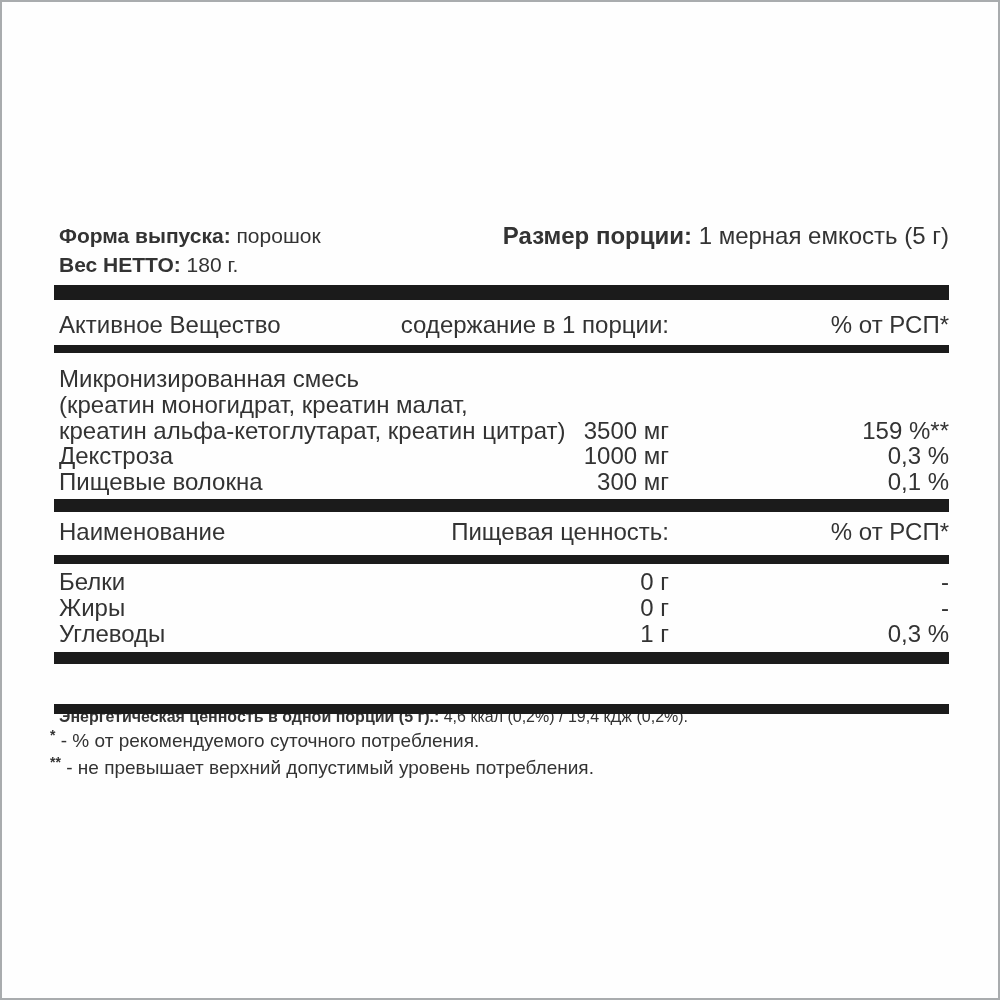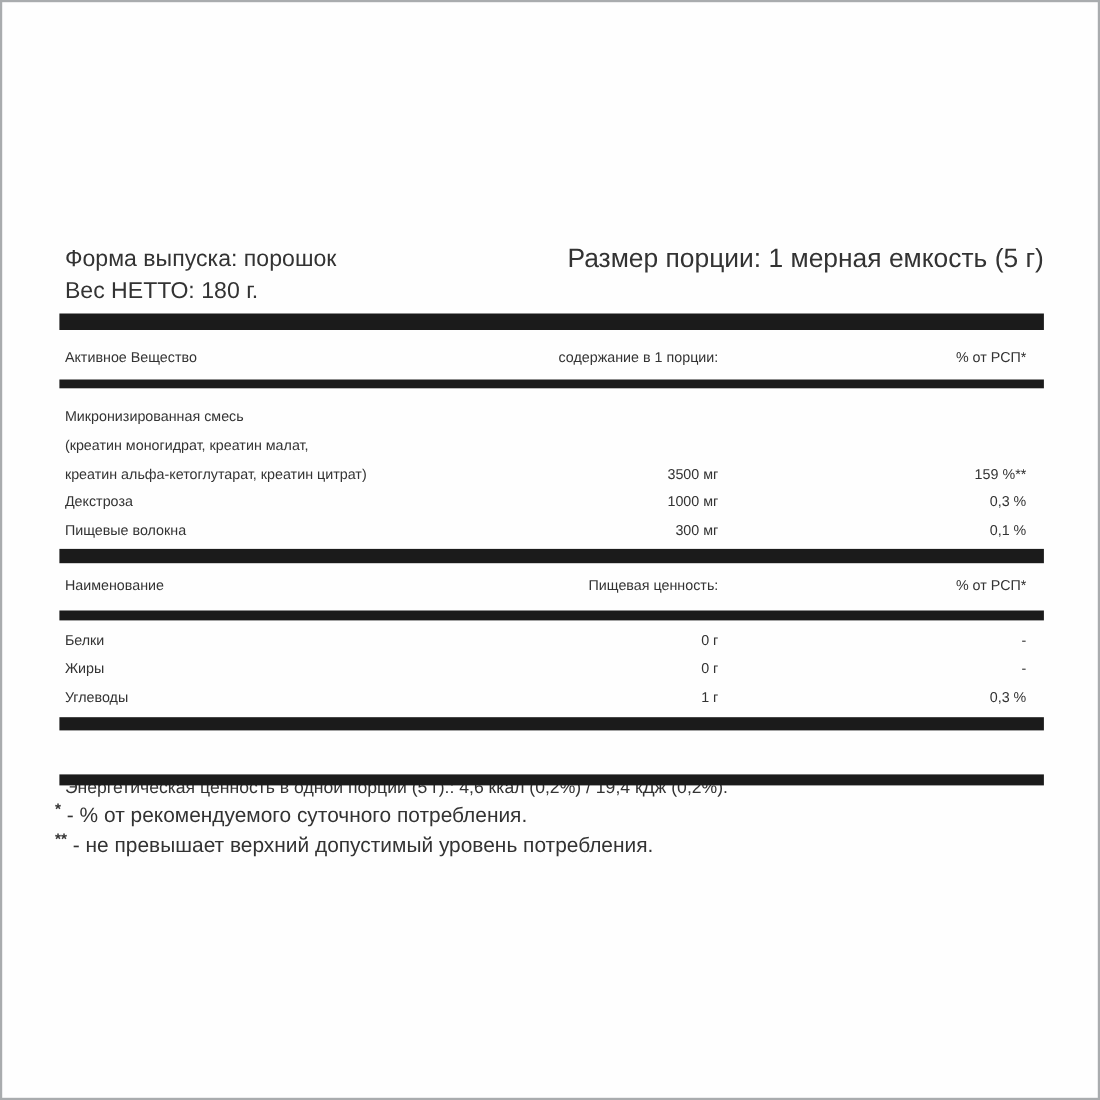--- a/index.html
+++ b/index.html
@@ -11,21 +11,21 @@
     width: 1000px; height: 1000px;
     background: #fefefe;
     border: 2px solid #a9acae;
   }
   .content {
     position: absolute;
     left: 52px; top: 0;
     width: 895px; height: 100%;
   }
 
-  .b { font-weight: normal; }
+  .b { font-weight: bold; }
 
   
   .info-left {
     position: absolute; left: 5px; top: 219px;
     font-size: 21px; line-height: 29px; white-space: nowrap;
   }
   .info-right {
     position: absolute; right: 0; top: 219px;
     font-size: 24px; line-height: 29px; text-align: right; white-space: nowrap;
   }
@@ -34,22 +34,22 @@
   .bar { position: absolute; left: 0; right: 0; background: #1b1b1b; }
   .bar1 { top: 283px; height: 15px; }
   .bar2 { top: 343px; height: 8px; }
   .bar3 { top: 497px; height: 13px; }
   .bar4 { top: 553px; height: 9px; }
   .bar5 { top: 650px; height: 12px; }
   .bar6 { top: 702px; height: 10px; }
 
   
   .trow {
-    position: absolute; left: 5px; right: 16px;
-    font-size: 13px; line-height: 26px;
+    position: absolute; left: 5px; right: 0;
+    font-size: 24px; line-height: 26px;
   }
   .trow .amount {
     position: absolute; right: 280px; top: 0;
     white-space: nowrap; text-align: right;
   }
   .trow .pct {
     position: absolute; right: 0; top: 0;
     white-space: nowrap; text-align: right;
   }
   .trow.multi .amount, .trow.multi .pct { top: auto; bottom: 0; text-align: right; }

